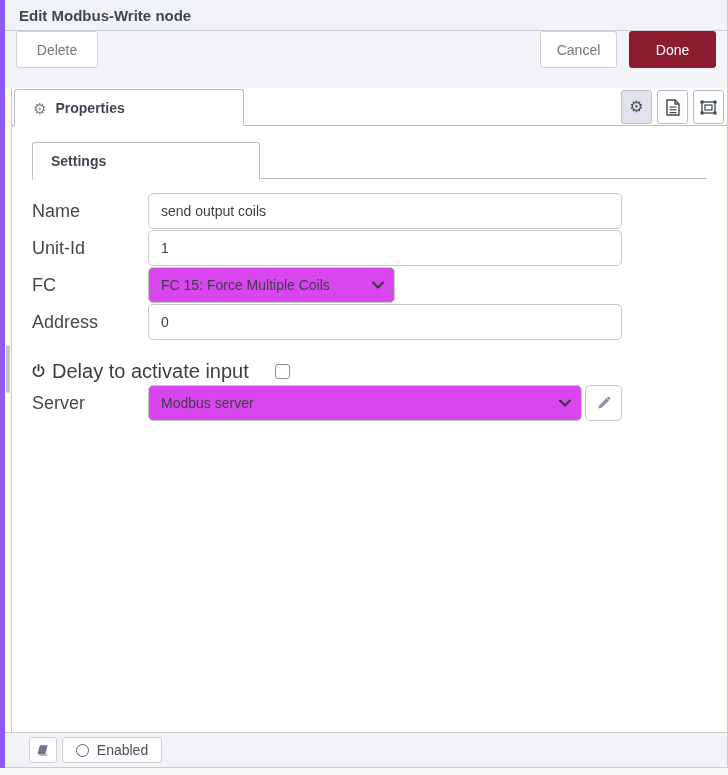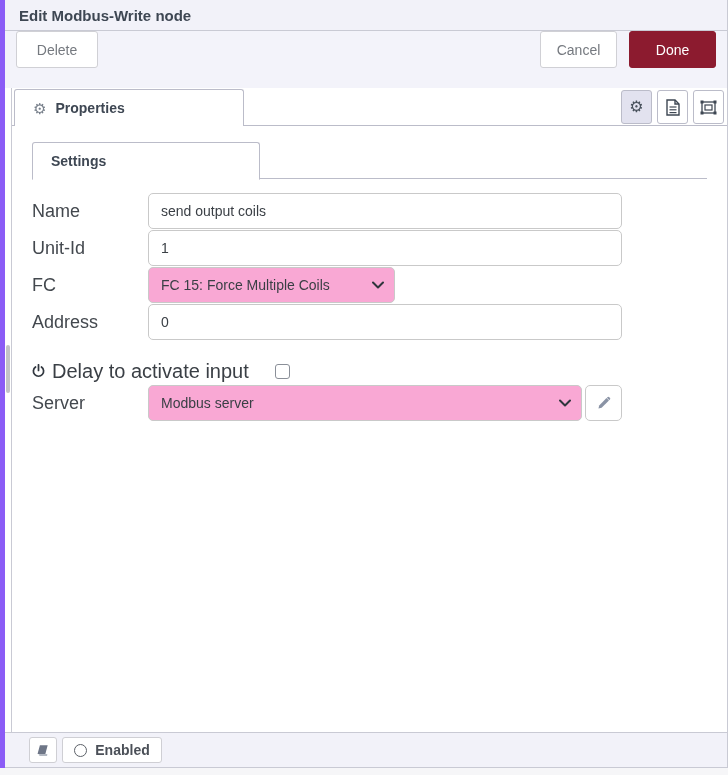--- a/index.html
+++ b/index.html
@@ -91,21 +91,21 @@
   
   .form-row { display: flex; align-items: center; margin-top: 1px; }
   .form-row.first { margin-top: 14px; }
   .field-label { width: 116px; flex-shrink: 0; font-size: 18px; color: #43484e; }
   .text-input {
     width: 474px; height: 36px; border: 1px solid #c9c9c9; border-radius: 5px;
     padding: 0 12px; font-size: 14px; color: #3a3f45; background: #fff;
     font-family: "Liberation Sans", sans-serif; outline: none;
   }
   .select-box {
-    height: 36px; border: 1px solid #c9c9c9; border-radius: 5px; background: #f9a8d4;
+    height: 36px; border: 1px solid #c9c9c9; border-radius: 5px; background: #d946ef;
     display: flex; align-items: center; justify-content: space-between;
     padding: 0 10px 0 12px; font-size: 14px; color: #3a3f45; cursor: pointer;
   }
   .select-fc { width: 247px; }
   .select-server { width: 434px; }
   .pencil-btn {
     width: 37px; height: 36px; margin-left: 3px; background: #fff;
     border: 1px solid #c9c9c9; border-radius: 5px;
     display: flex; align-items: center; justify-content: center; cursor: pointer;
   }
@@ -120,21 +120,20 @@
   .dlg-footer {
     height: 36px; background: #f2f2f9;
     border-top: 1px solid #c9cad4; border-bottom: 1px solid #c9cad4;
     display: flex; align-items: center; padding-left: 24px; gap: 5px;
   }
   .footer-btn {
     height: 26px; background: #fff; border: 1px solid #cfcfd4; border-radius: 3px;
     display: flex; align-items: center; justify-content: center;
     font-size: 14px; color: #4b5058; cursor: pointer;
     font-family: "Liberation Sans", sans-serif;
-    font-weight: bold;
   }
   .footer-btn.book { width: 28px; }
   .footer-btn.enabled { padding: 0 12px; gap: 8px; width: 100px; }
   .circle-glyph {
     width: 13px; height: 13px; border: 1.5px solid #5c6168; border-radius: 50%;
     flex-shrink: 0;
   }
   svg { display: block; }
 </style>
 </head>

